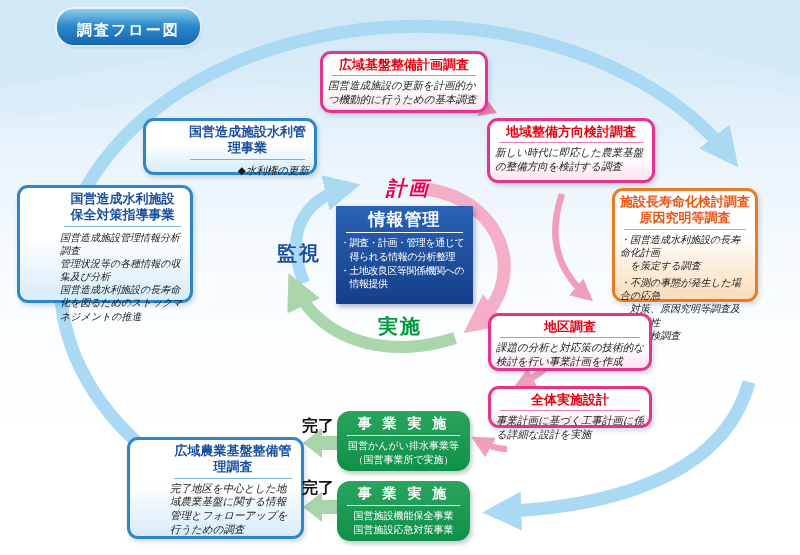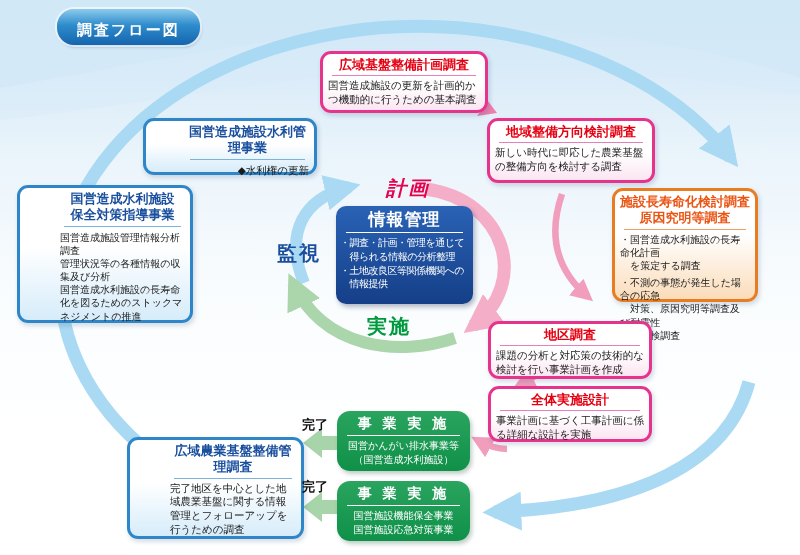--- a/index.html
+++ b/index.html
@@ -8,48 +8,48 @@
     background:linear-gradient(180deg,#c9e3f4 0%,#d9ebf8 12%,#eaf4fb 28%,#f9fcfe 52%,#ffffff 78%);}
   svg.arrows{position:absolute;left:0;top:0;}
   .badge{position:absolute;left:57px;top:9px;padding:12px 20px 5px;border-radius:17px;
     background:linear-gradient(180deg,#8ccbec 0%,#2e8ccc 45%,#1565ae 100%);
     color:#fff;font-size:15px;font-weight:bold;letter-spacing:2px;
     box-shadow:0 0 0 2px rgba(255,255,255,.6),1px 2px 3px rgba(0,60,110,.3);}
   .box{position:absolute;border-radius:11px;border:3px solid;box-sizing:border-box;
     padding:3px 5px;background:#fff;box-shadow:1.5px 2.5px 4px rgba(40,80,120,.18);}
   .box .ttl{text-align:center;font-weight:bold;font-size:13px;line-height:1.25;white-space:pre-line;}
   .box .rule{border:none;border-top:1.5px solid;margin:2px 4px 3px;}
-  .box .bd{font-size:10.5px;line-height:1.32;color:#1a1a1a;white-space:pre-line;}
+  .box .bd{font-size:10.5px;line-height:1.32;color:#1a1a1a;white-space:pre-line;font-style:italic;}
   .pink{border-color:#e6338c;background:linear-gradient(180deg,#fff 55%,#fbe5f1);}
   .pink .ttl{color:#e60012;}
   .pink .rule{border-color:#e87fb8;}
   .blue{border-color:#2e86c8;background:linear-gradient(180deg,#fff 45%,#d6ecfa);padding-left:40px;}
   .blue .ttl{color:#1a4f9e;}
   .blue .rule{border-color:#7ab4dd;}
   .orange{border-color:#e87c20;background:linear-gradient(180deg,#fff 40%,#fbdcba);}
   .orange .ttl{color:#ea5514;}
   .orange .rule{border-color:#eda05f;}
   .small-bd{font-size:10px !important;}
   .p2{margin-top:4px;}
   .center-bd{text-align:right;}
-  .info-box{position:absolute;border-radius:10px;background:linear-gradient(180deg,#2a62b5,#153f88);
+  .info-box{position:absolute;border-radius:1px;background:linear-gradient(180deg,#2a62b5,#153f88);
     color:#fff;box-shadow:2px 3px 5px rgba(0,20,60,.3);padding:2px 4px;box-sizing:border-box;}
   .info-box .ttl{text-align:center;font-size:17px;font-weight:bold;letter-spacing:1px;}
   .info-box .rule{border:none;border-top:1px solid #fff;margin:1px 6px 3px;}
   .info-box .bd{font-size:10px;line-height:1.38;white-space:pre-line;letter-spacing:-0.5px;}
   .green-box{position:absolute;border-radius:13px;color:#fff;box-sizing:border-box;text-align:center;
     background:linear-gradient(180deg,#2aa45e,#0f9049);box-shadow:2px 3px 4px rgba(0,60,30,.25);padding:4px 0;}
   .green-box .ttl{font-weight:bold;font-size:14px;letter-spacing:3px;}
   .green-box .rule{border:none;border-top:1px solid #fff;margin:2px 10px 3px;}
   .green-box .bd{font-size:10px;line-height:1.4;white-space:pre-line;}
   .cycle-label{position:absolute;font-size:20px;font-weight:bold;letter-spacing:2px;}
   .lbl-plan{left:386px;top:175px;color:#e6004e;font-style:italic;}
   .lbl-monitor{left:277px;top:240px;color:#1a4f9e;}
-  .lbl-implement{left:367px;top:313px;color:#009a3e;}
-  .kanryou{position:absolute;font-size:13px;font-weight:bold;color:#111;}
+  .lbl-implement{left:378px;top:313px;color:#009a3e;}
+  .kanryou{position:absolute;font-size:16px;font-weight:bold;color:#111;}
 </style>
 </head>
 <body>
 
 <div id="stage">
 
   <svg class="arrows" width="800" height="555" viewBox="0 0 800 555">
     <defs>
       <marker id="arrB" viewBox="0 0 10 10" refX="7" refY="5" markerWidth="3" markerHeight="3" orient="auto" markerUnits="strokeWidth">
         <path d="M0 0 L10 5 L0 10 Z" fill="#a9d9f3"></path>
@@ -108,21 +108,21 @@
     <div class="ttl">施設長寿命化検討調査
 原因究明等調査</div>
     <div class="rule"></div>
     <div class="bd small-bd">・国営造成水利施設の長寿命化計画
 　を策定する調査</div>
     <div class="bd small-bd p2">・不測の事態が発生した場合の応急
 　対策、原因究明等調査及び耐震性
 　の点検調査</div>
   </div>
 
-  <div class="box blue" style="left:17px;top:185px;width:176px;height:138px;">
+  <div class="box blue" style="left:17px;top:185px;width:176px;height:118px;">
     <div class="ttl">国営造成水利施設
 保全対策指導事業</div>
     <div class="rule"></div>
     <div class="bd small-bd p2">国営造成施設管理情報分析調査
 管理状況等の各種情報の収集及び分析</div>
     <div class="bd small-bd">国営造成水利施設の長寿命化を図るためのストックマネジメントの推進</div>
   </div>
 
   <div class="info-box" style="left:336px;top:206px;width:137px;height:98px;">
     <div class="ttl">情報管理</div>
@@ -130,37 +130,37 @@
     <div class="bd">・調査・計画・管理を通じて
 　得られる情報の分析整理</div>
     <div class="bd">・土地改良区等関係機関への
 　情報提供</div>
   </div>
 
   <div class="cycle-label lbl-plan">計画</div>
   <div class="cycle-label lbl-monitor">監視</div>
   <div class="cycle-label lbl-implement">実施</div>
 
-  <div class="box pink" style="left:488px;top:313px;width:164px;height:58px;margin-top:8px;">
+  <div class="box pink" style="left:488px;top:313px;width:164px;height:58px;">
     <div class="ttl">地区調査</div>
     <div class="rule"></div>
     <div class="bd">課題の分析と対応策の技術的な検討を行い事業計画を作成</div>
   </div>
 
-  <div class="box pink" style="left:488px;top:386px;width:164px;height:56px;">
+  <div class="box pink" style="left:488px;top:386px;width:164px;height:42px;">
     <div class="ttl">全体実施設計</div>
     <div class="rule"></div>
     <div class="bd">事業計画に基づく工事計画に係る詳細な設計を実施</div>
   </div>
 
   <div class="green-box" style="left:337px;top:411px;width:133px;height:60px;">
     <div class="ttl">事 業 実 施</div>
     <div class="rule"></div>
     <div class="bd">国営かんがい排水事業等
-（国営造成水利施設）</div>
+（国営事業所で実施）</div>
   </div>
 
   <div class="green-box" style="left:337px;top:481px;width:133px;height:60px;">
     <div class="ttl">事 業 実 施</div>
     <div class="rule"></div>
     <div class="bd">国営施設機能保全事業
 国営施設応急対策事業</div>
   </div>
 
   <div class="box blue" style="left:127px;top:437px;width:177px;height:102px;">

